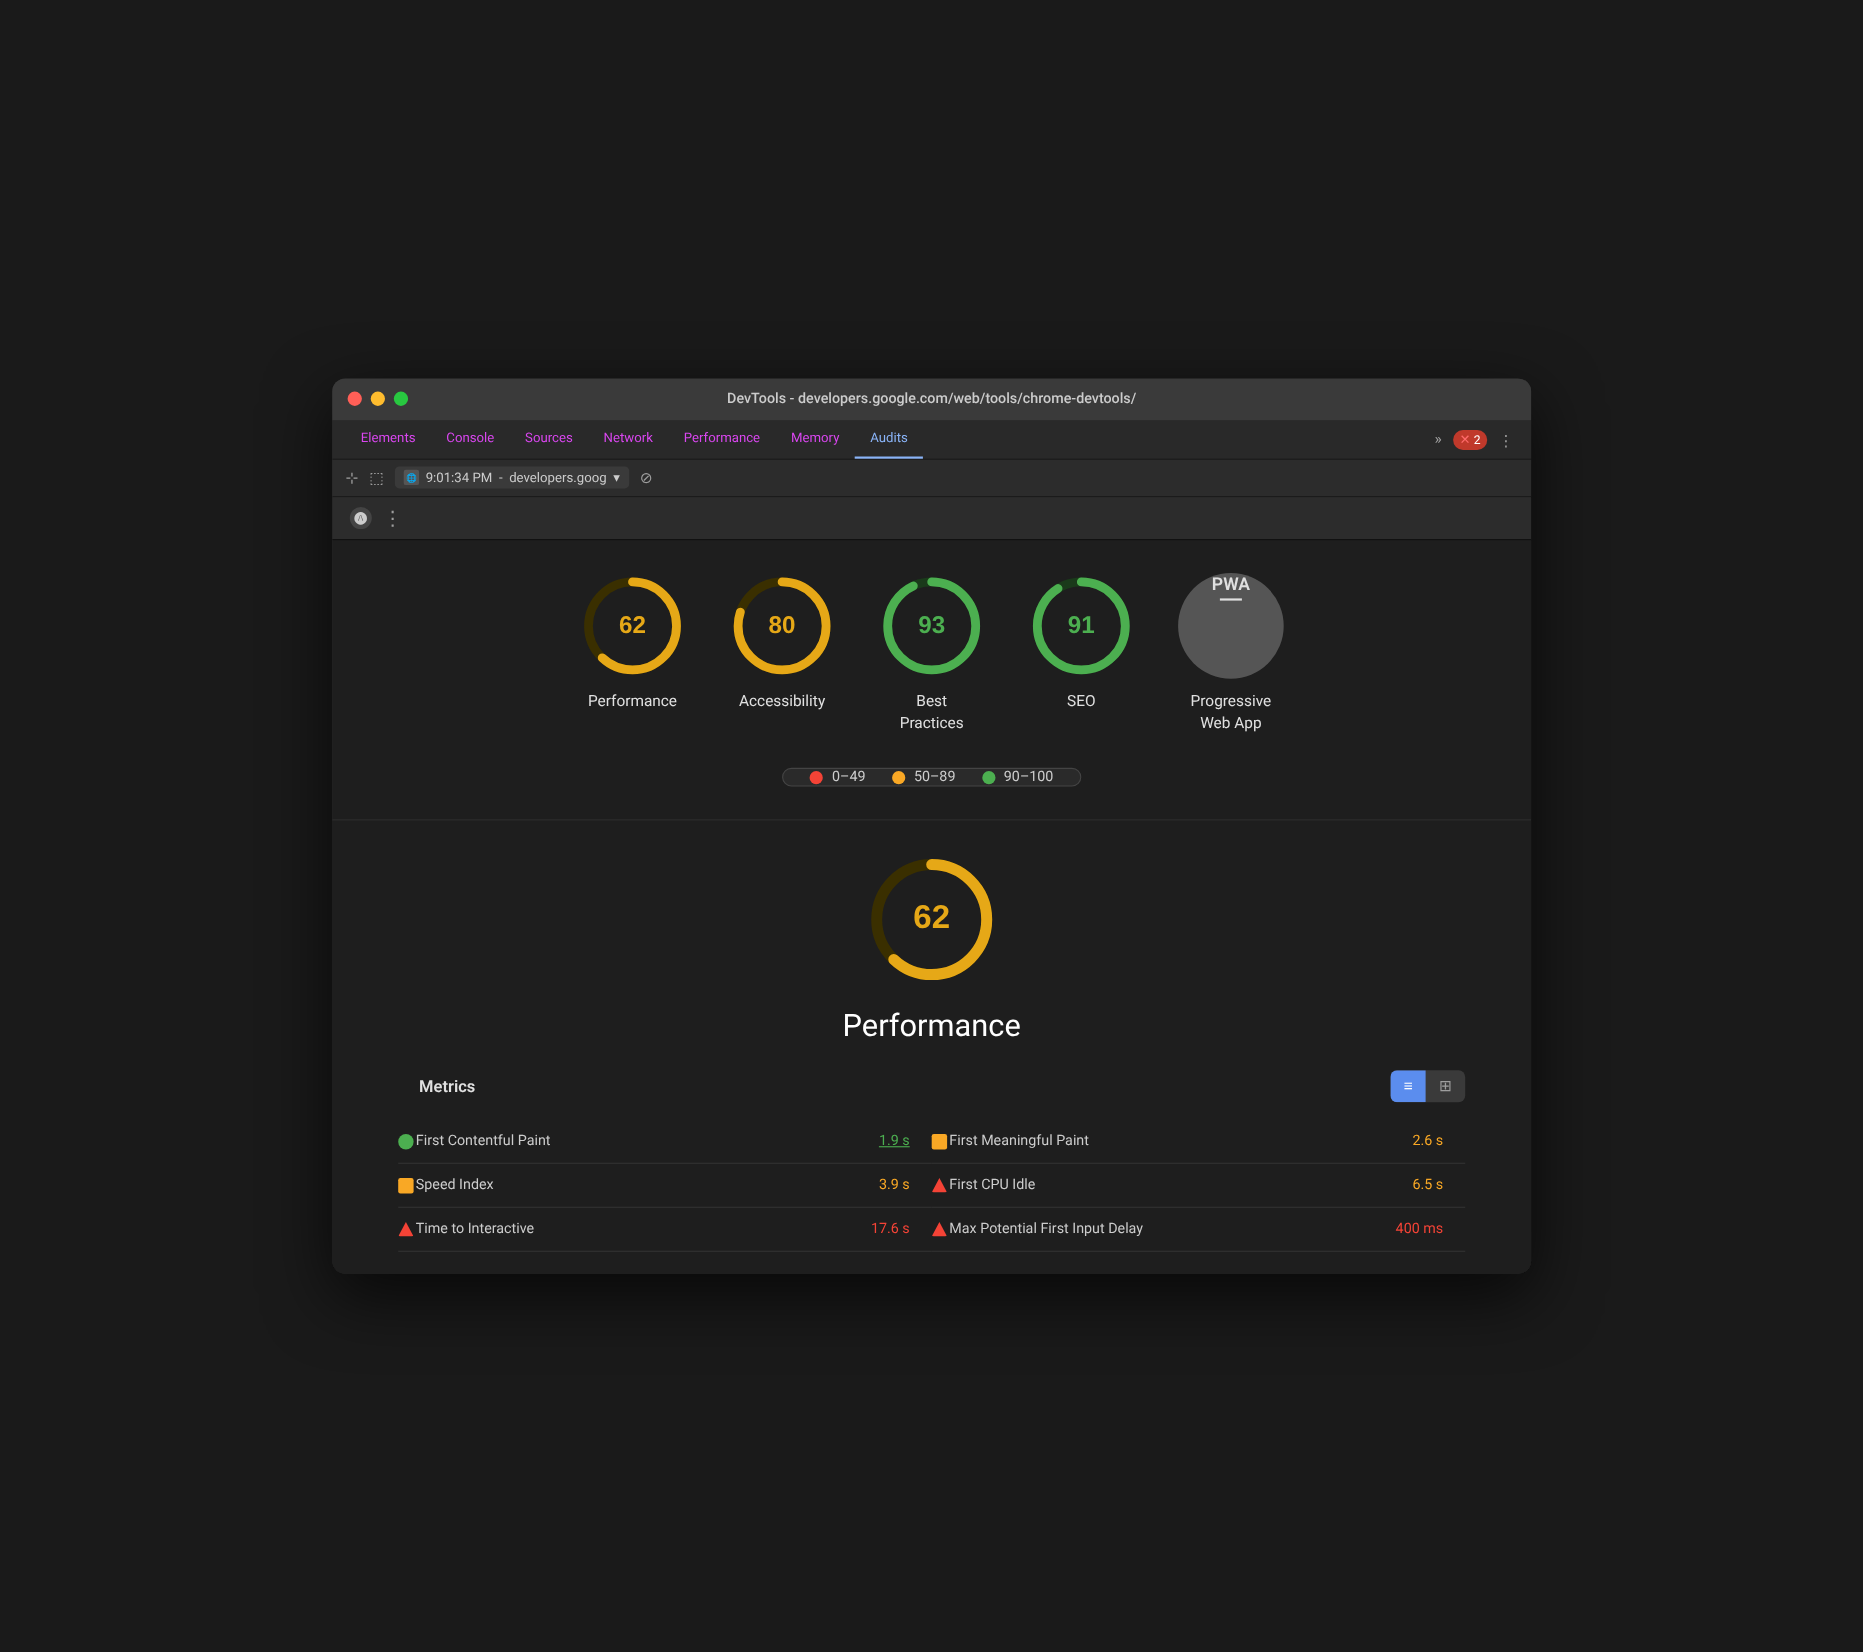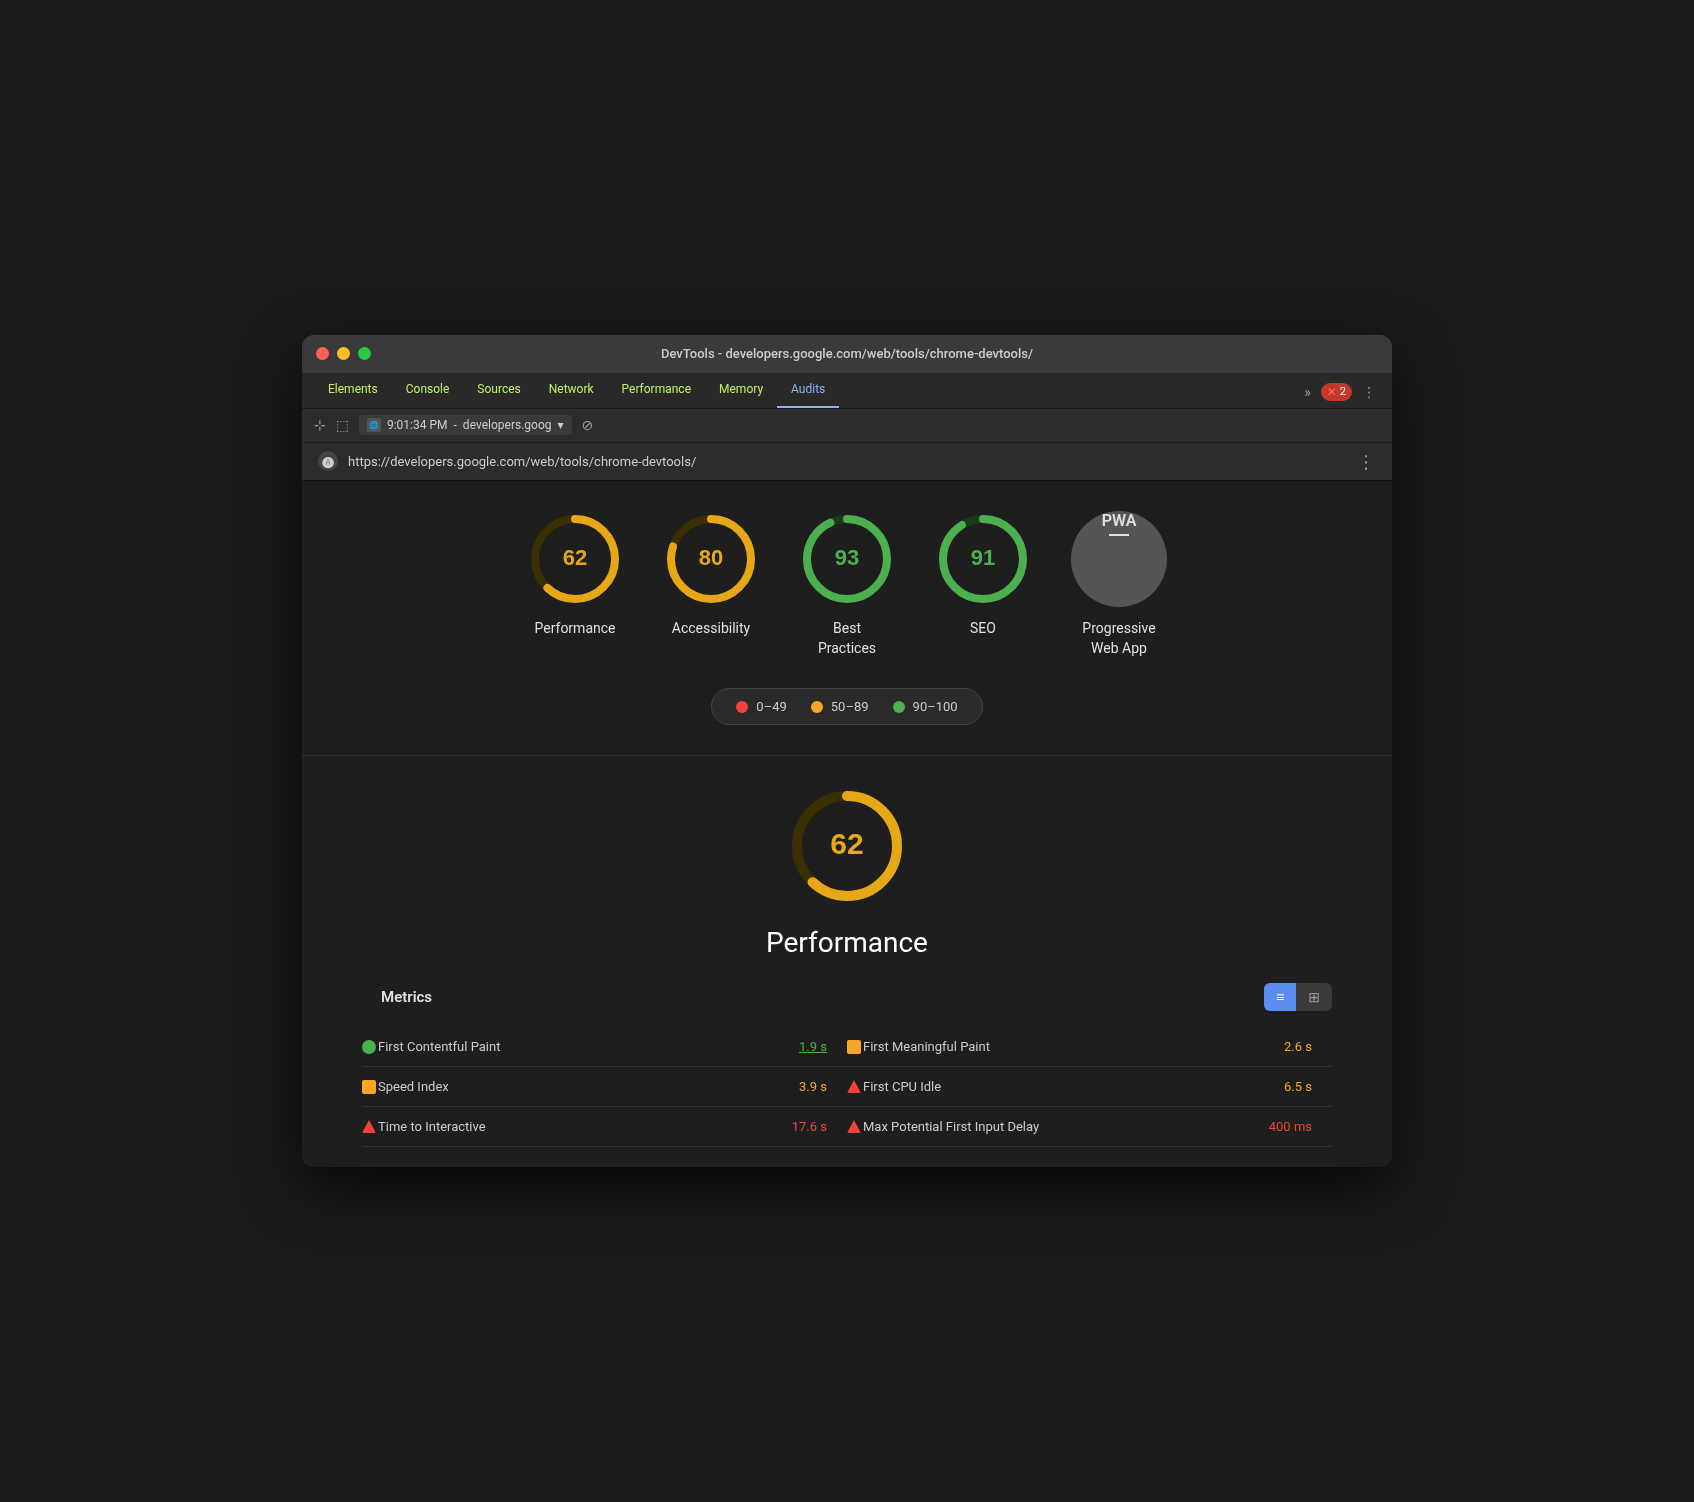--- a/index.html
+++ b/index.html
@@ -64,21 +64,21 @@
     .devtools-tabs {
       display: flex;
       align-items: flex-end;
       gap: 0;
       height: 100%;
       flex: 1;
     }
     .devtools-tab {
       padding: 6px 14px;
       font-size: 12px;
-      color: #bef264;
+      color: #d946ef;
       cursor: pointer;
       height: 100%;
       display: flex;
       align-items: center;
       border-bottom: 2px solid transparent;
       white-space: nowrap;
     }
     .devtools-tab.active {
       color: #8ab4f8;
       border-bottom: 2px solid #8ab4f8;
@@ -248,21 +248,21 @@
       width: 20px;
       height: 2px;
       background: #e0e0e0;
     }
 
     
     .legend {
       background: #2a2a2a;
       border: 1px solid #444;
       border-radius: 20px;
-      padding: 10px 24px;
+      padding: 0 24px;
       display: flex;
       gap: 24px;
       align-items: center;
     }
     .legend-item {
       display: flex;
       align-items: center;
       gap: 8px;
       color: #ccc;
       font-size: 13px;
@@ -442,21 +442,20 @@
       <span>developers.goog</span>
       <span>▾</span>
     </div>
     <div class="addr-icon-btn">⊘</div>
   </div>
 
   <div class="main-content">
 
     <div class="devtools-url-bar">
       <div class="devtools-favicon">🅐</div>
-      <span class="devtools-url-text">https://developers.google.com/web/tools/chrome-devtools/</span>
       <div class="devtools-more-btn">⋮</div>
     </div>
 
     <div class="audits-panel">
 
       <div class="gauges-row">
 
         <div class="gauge-item">
           <svg class="gauge-svg" viewBox="0 0 96 96">
             <circle cx="48" cy="48" r="40" fill="none" stroke="#3a2f00" stroke-width="8"></circle>

